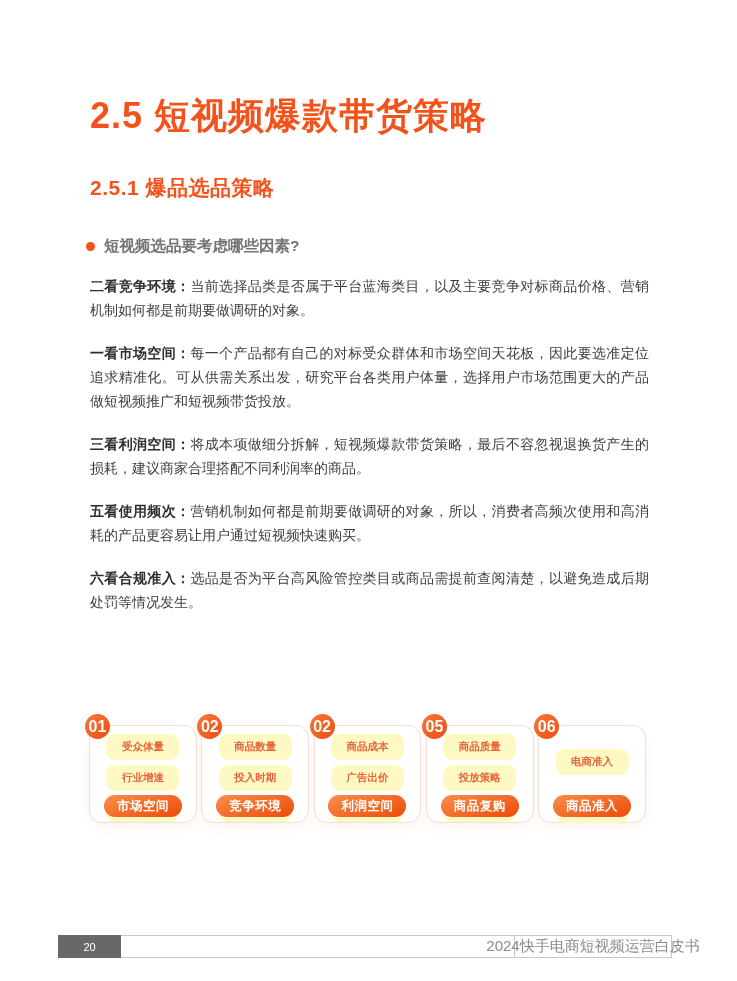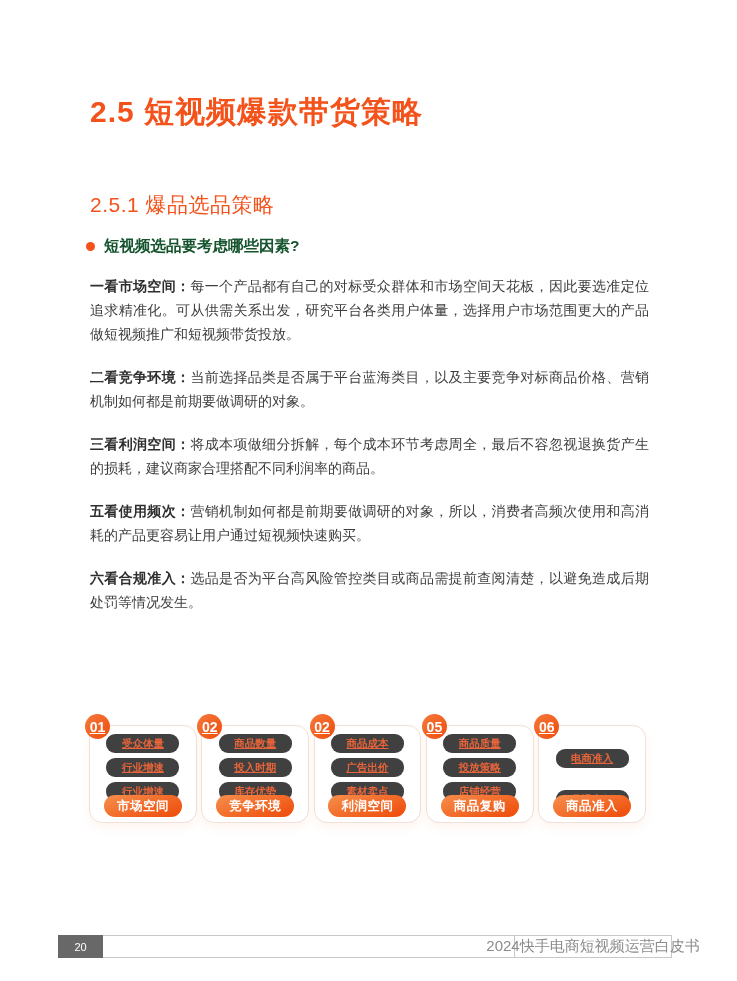--- a/index.html
+++ b/index.html
@@ -6,30 +6,30 @@
   html,body { background:#ffffff; }
   body { font-family:"Liberation Sans","DejaVu Sans",sans-serif; }
   .page {
     position:relative; width:737px; height:981px; background:#ffffff;
     overflow:hidden; margin:0 auto;
   }
 
   
   .section-title {
     position:absolute; left:90px; top:92px;
-    font-size:30px; font-weight:bold; color:#F4521B; letter-spacing:1px;
+    font-size:36px; font-weight:bold; color:#F4521B; letter-spacing:1px;
   }
   .subsection-title {
-    position:absolute; left:90px; top:191px;
-    font-size:21px; font-weight:normal; color:#F4521B; letter-spacing:0.5px;
+    position:absolute; left:90px; top:174px;
+    font-size:21px; font-weight:bold; color:#F4521B; letter-spacing:0.5px;
   }
   .bullet-heading {
     position:absolute; left:86px; top:236px;
     display:flex; align-items:center; gap:9px;
-    font-size:15.5px; font-weight:bold; color:#14532d;
+    font-size:15.5px; font-weight:bold; color:#737373;
   }
   .bullet-dot {
     width:9px; height:9px; border-radius:50%; background:#F4521B; flex:0 0 auto;
   }
 
   
   .paragraphs {
     position:absolute; left:90px; top:274px; width:559px;
     font-size:14px; line-height:24px; color:#3D3D3D; text-align:justify;
   }
@@ -44,47 +44,47 @@
   .card {
     position:relative; flex:1; background:#ffffff;
     border:1px solid #F0E1D8; border-radius:13px;
     box-shadow:0 5px 10px rgba(235,110,60,0.07);
     display:flex; flex-direction:column; align-items:center;
     padding-top:8px;
   }
   .badge {
     position:absolute; top:-12px; left:-5px; width:25px; height:25px;
     border-radius:50%; background:linear-gradient(135deg,#F5793B,#EF4D0E);
-    color:#ffffff; font-size:14px; font-weight:bold;
-    display:flex; align-items:center; justify-content:center; z-index:2;text-decoration:underline;
+    color:#ffffff; font-size:16px; font-weight:bold;
+    display:flex; align-items:center; justify-content:center; z-index:2;
   }
   .pills { display:flex; flex-direction:column; align-items:center; gap:5px; }
   .pills.sparse { padding-top:15px; gap:22px; }
   .pill {
-    width:73px; height:19px; border-radius:9px; background:#404040;
+    width:73px; height:26px; border-radius:9px; background:#fef9c3;
     color:#E8643A; font-size:10.5px; font-weight:bold;
-    display:flex; align-items:center; justify-content:center; white-space:nowrap;text-decoration:underline;
+    display:flex; align-items:center; justify-content:center; white-space:nowrap;
   }
   .card-button {
     position:absolute; bottom:5px; left:50%; transform:translateX(-50%);
     width:78px; height:22px; border-radius:12px;
     background:linear-gradient(160deg,#F78E4C 0%,#F briefly 50%,#EE4A08 100%);
     background:linear-gradient(160deg,#F78E4C 0%,#EE4A08 100%);
     color:#ffffff; font-size:12.5px; font-weight:bold; letter-spacing:0.5px;
     display:flex; align-items:center; justify-content:center; white-space:nowrap;
   }
 
   
   .footer {
     position:absolute; left:58px; top:935px; width:614px; height:23px;
     display:flex; align-items:stretch;
     border:1px solid #C8C8C8; background:#ffffff;
   }
   .footer-pagenum {
-    width:45px; background:#686868; color:#ffffff;
+    width:63px; background:#686868; color:#ffffff;
     font-size:11px; display:flex; align-items:center; justify-content:center;
     margin:-1px 0 -1px -1px;
   }
   .footer-spacer { flex:1; background:#ffffff; }
   .footer-doctitle {
     width:157px; border-left:1px solid #C8C8C8;
     color:#8C8C8C; font-size:15px;
     display:flex; align-items:center; justify-content:center; white-space:nowrap;
   }
 </style>
@@ -95,23 +95,23 @@
 
   <h1 class="section-title">2.5 短视频爆款带货策略</h1>
   <h2 class="subsection-title">2.5.1 爆品选品策略</h2>
 
   <div class="bullet-heading">
     <span class="bullet-dot"></span>
     <span>短视频选品要考虑哪些因素?</span>
   </div>
 
   <div class="paragraphs">
+    <p><span class="lead">二看竞争环境：</span><span>当前选择品类是否属于平台蓝海类目，以及主要竞争对标商品价格、营销机制如何都是前期要做调研的对象。</span></p>
     <p><span class="lead">一看市场空间：</span><span>每一个产品都有自己的对标受众群体和市场空间天花板，因此要选准定位追求精准化。可从供需关系出发，研究平台各类用户体量，选择用户市场范围更大的产品做短视频推广和短视频带货投放。</span></p>
-    <p><span class="lead">二看竞争环境：</span><span>当前选择品类是否属于平台蓝海类目，以及主要竞争对标商品价格、营销机制如何都是前期要做调研的对象。</span></p>
-    <p><span class="lead">三看利润空间：</span><span>将成本项做细分拆解，每个成本环节考虑周全，最后不容忽视退换货产生的损耗，建议商家合理搭配不同利润率的商品。</span></p>
+    <p><span class="lead">三看利润空间：</span><span>将成本项做细分拆解，短视频爆款带货策略，最后不容忽视退换货产生的损耗，建议商家合理搭配不同利润率的商品。</span></p>
     <p><span class="lead">五看使用频次：</span><span>营销机制如何都是前期要做调研的对象，所以，消费者高频次使用和高消耗的产品更容易让用户通过短视频快速购买。</span></p>
     <p><span class="lead">六看合规准入：</span><span>选品是否为平台高风险管控类目或商品需提前查阅清楚，以避免造成后期处罚等情况发生。</span></p>
   </div>
 
   <div class="cards">
 
     <div class="card">
       <div class="badge">01</div>
       <div class="pills">
         <div class="pill">受众体量</div>

